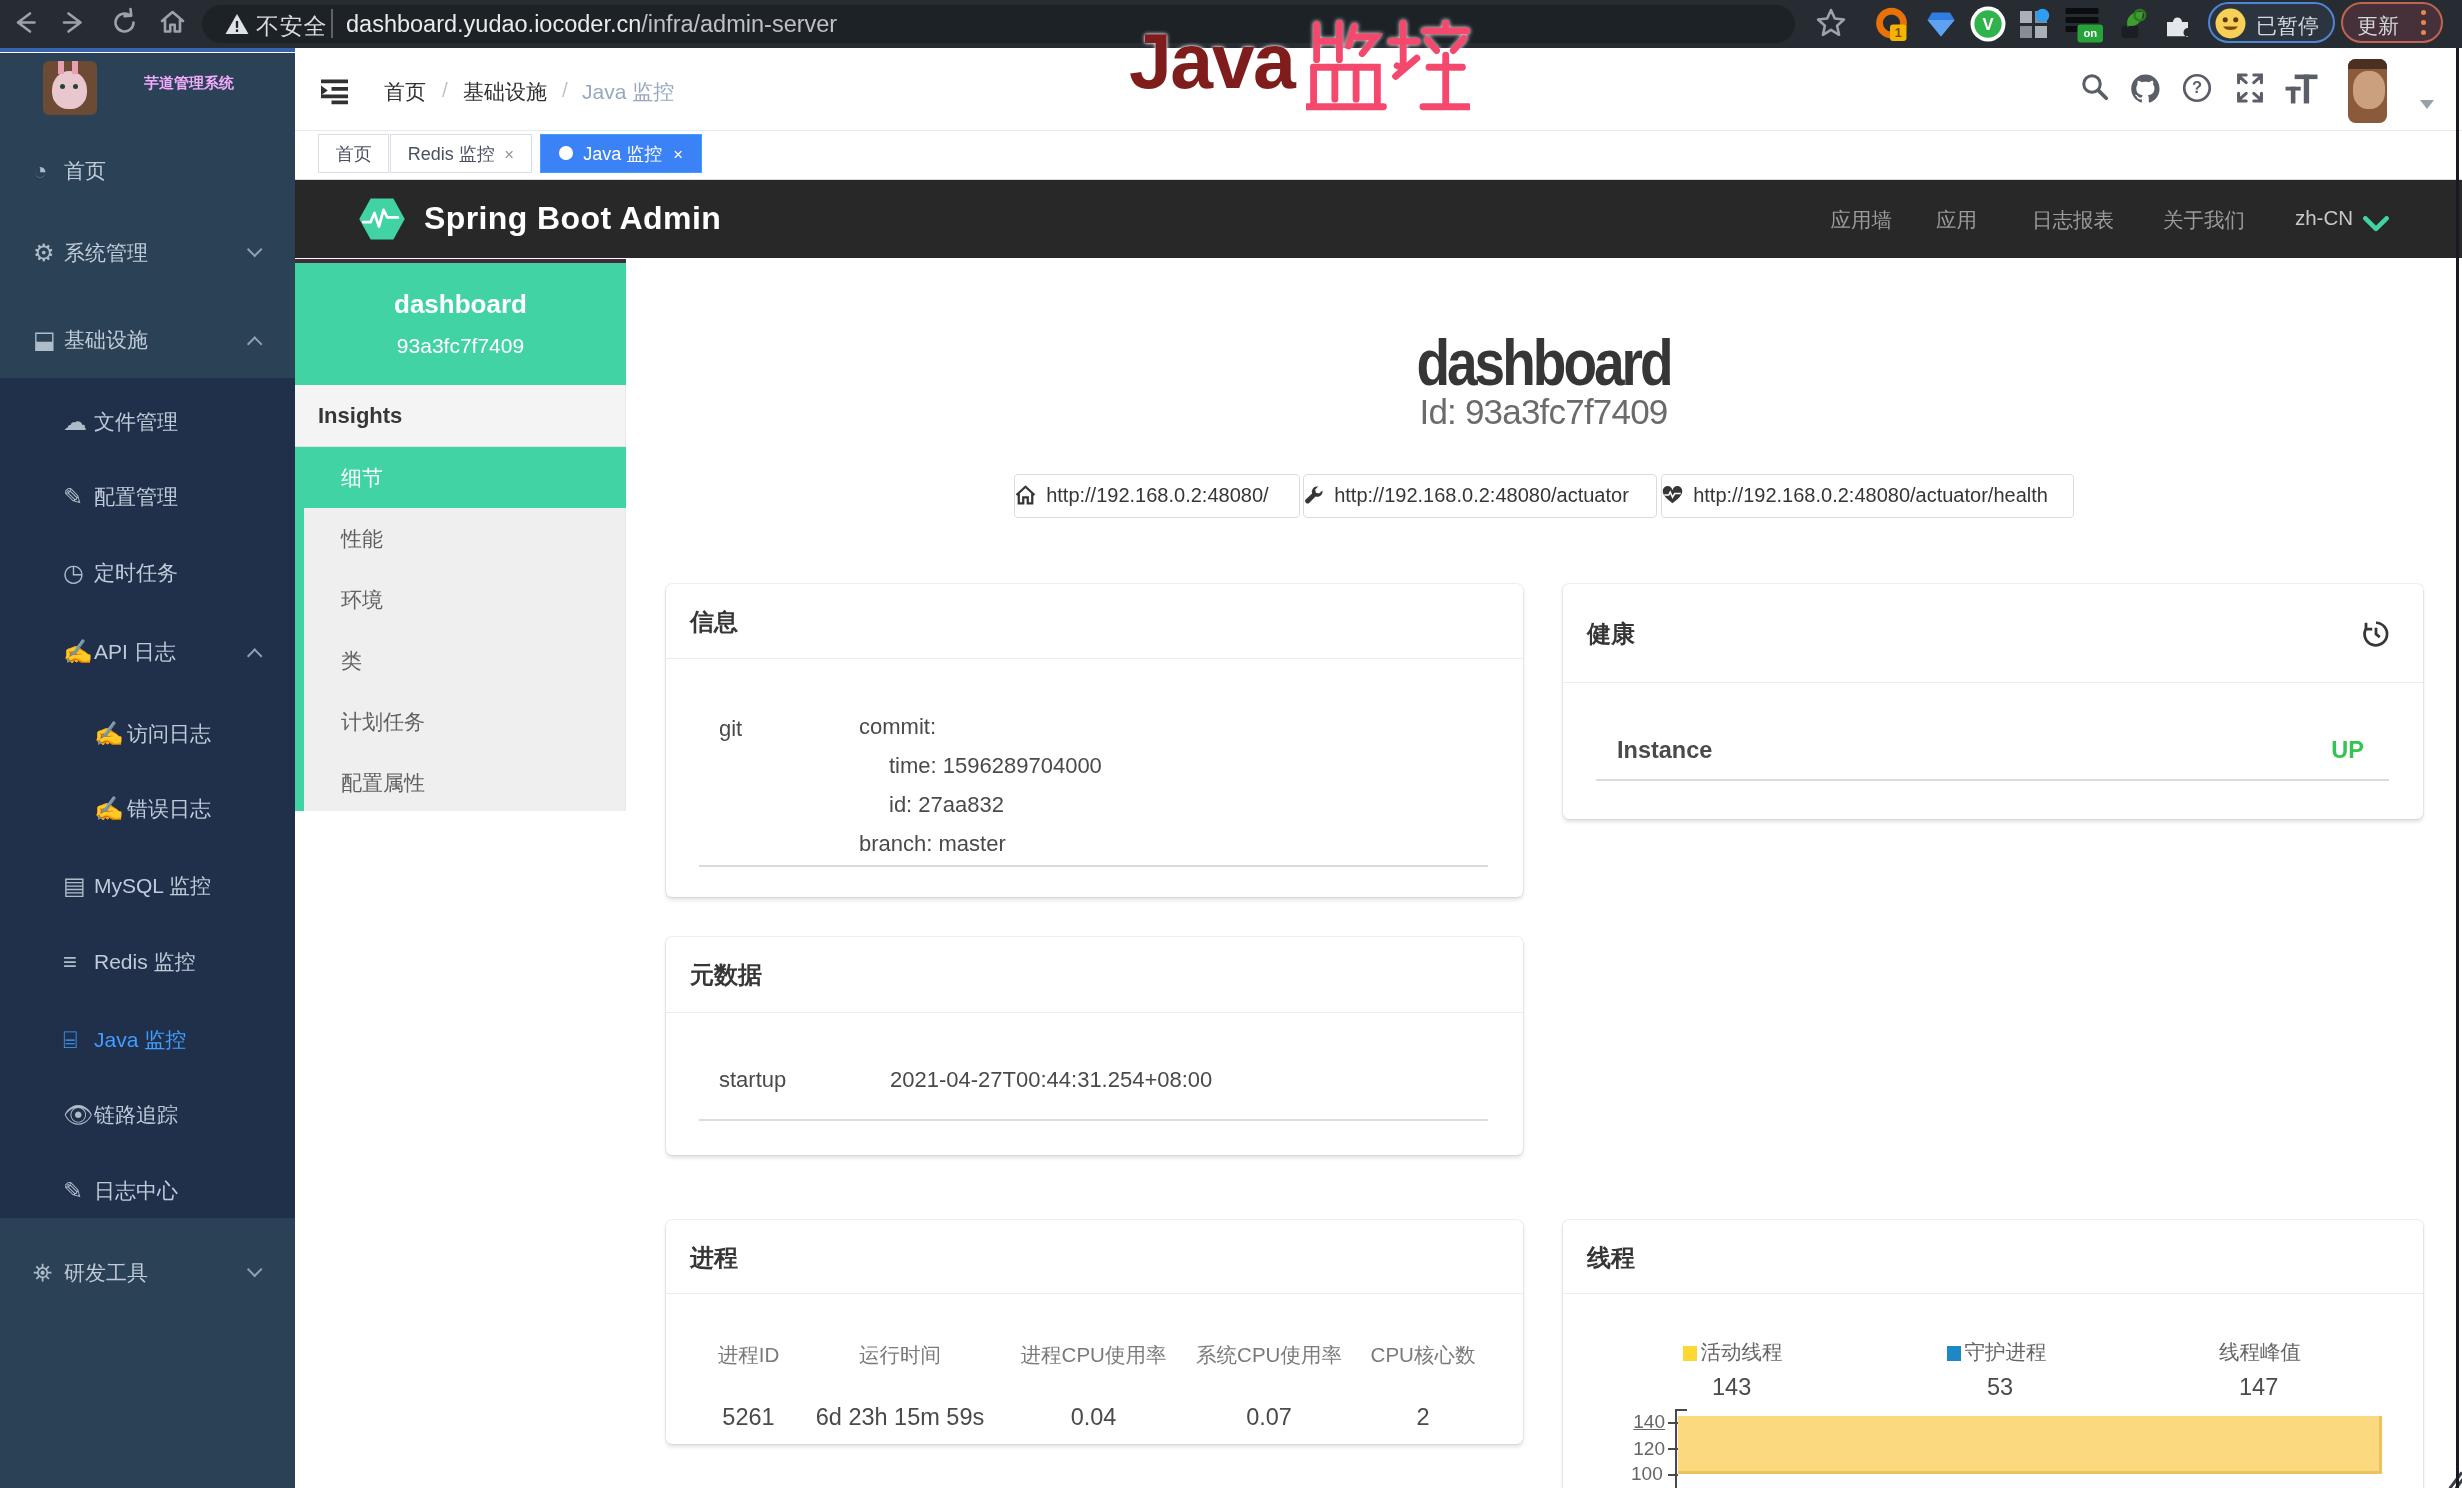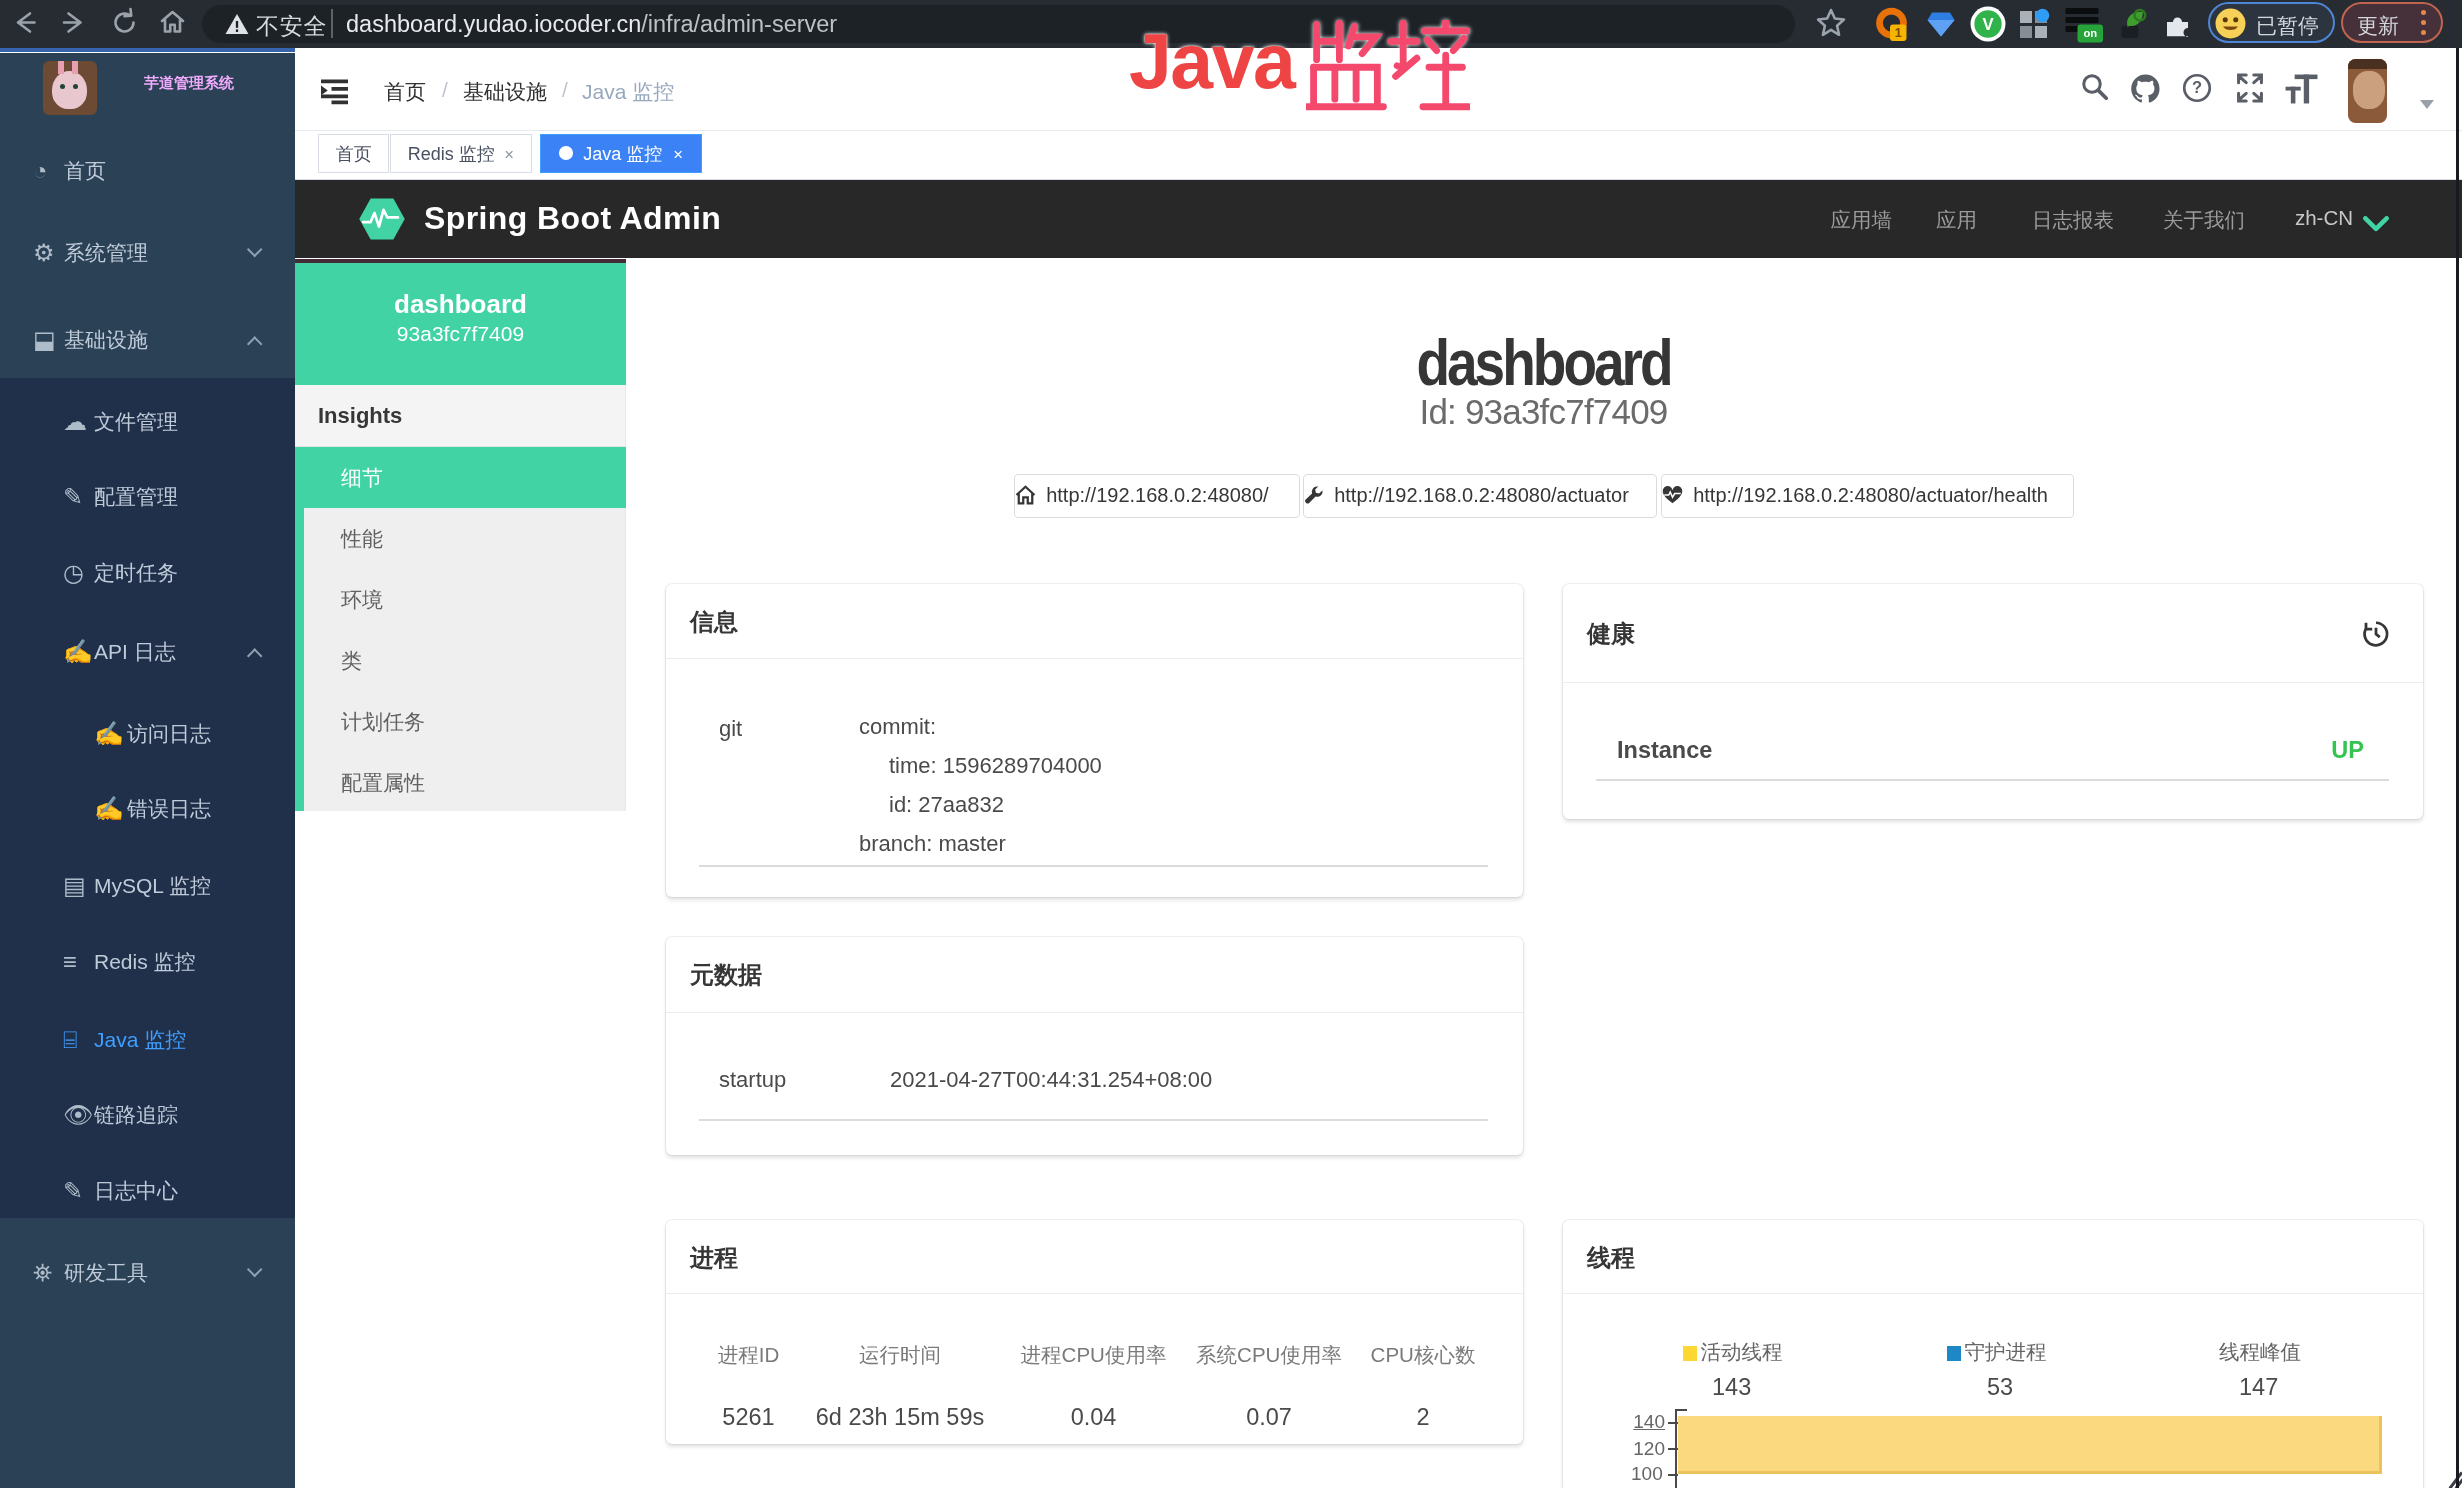--- a/index.html
+++ b/index.html
@@ -218,21 +218,21 @@
   <div class="abs" style="right:109px;top:26px;font-size:20.5px;color:#c8c8c8;">zh-CN</div>
   <svg class="abs" style="right:73px;top:36px;" width="26" height="16.7" viewBox="0 0 34 22">
         <path d="M3 3 L17 17 L31 3" fill="none" stroke="#42d3a5" stroke-width="6" stroke-linecap="round" stroke-linejoin="round"></path>
       </svg>
 </div>
 
 <div class="abs" style="left:295px;top:258px;width:331px;height:1231px;background:#fff;">
   <div class="abs" style="left:0;top:0.8px;width:331px;height:3.8px;background:#432c36;"></div>
   <div class="abs" style="left:0;top:4.6px;width:331px;height:122px;background:#42d3a5;color:#fff;text-align:center;">
     <div style="margin-top:26px;font-size:26px;font-weight:bold;">dashboard</div>
-    <div style="margin-top:2px;font-size:21px;">93a3fc7f7409</div>
+    <div style="margin-top:14px;font-size:21px;">93a3fc7f7409</div>
   </div>
   <div class="abs" style="left:0;top:127px;width:331px;height:62px;background:#f4f4f4;border-bottom:1.5px solid #e2e2e2;border-right:1.5px solid #e8e8e8;line-height:61px;padding-left:23px;font-size:22px;font-weight:bold;color:#363636;">Insights</div>
   <div class="abs" style="left:0;top:189px;width:331px;height:61px;background:#42d3a5;color:#fff;line-height:61px;padding-left:46px;font-size:21px;">细节</div>
   <div class="abs" style="left:0;top:250px;width:331px;height:303px;background:#efefef;border-left:9px solid #42d3a5;border-right:1.5px solid #e8e8e8;">
     <div class="sbi">性能</div>
         <div class="sbi">环境</div>
         <div class="sbi">类</div>
         <div class="sbi">计划任务</div>
         <div class="sbi">配置属性</div>
   </div>
@@ -322,21 +322,21 @@
     <div class="abs" style="left:115px;top:196px;width:704px;height:58px;background:#fbd97e;border-bottom:3px solid #ecc25d;border-right:3px solid #ecc25d;"></div>
   </div>
 </div>
 
 <svg class="abs" style="left:2427px;top:1471px;" width="35" height="17.4" viewBox="0 0 46 23">
       <path d="M30 23 L46 2 M38 23 L48 10" stroke="#3a3f47" stroke-width="4"></path>
     </svg>
 
 <div class="abs" style="left:2456px;top:48px;width:3px;height:1441px;background:#171a20;"></div>
 
-<div class="abs" style="left:1129px;top:16.7px;z-index:60;color:#ef4444;font-size:77px;font-weight:bold;letter-spacing:-1.5px;text-shadow:0 0 4.6px #fff, 0 0 1.5px #fff;">Java</div>
+<div class="abs" style="left:1129px;top:16.7px;z-index:60;color:#7f1d1d;font-size:77px;font-weight:bold;letter-spacing:-1.5px;text-shadow:0 0 4.6px #fff, 0 0 1.5px #fff;">Java</div>
 <svg class="abs" style="left:1306px;top:20px;z-index:60;filter:drop-shadow(0 0 2.3px #fff);" width="164" height="93" viewBox="0 0 216 122">
   <g stroke="#f4486d" stroke-width="9" fill="none" stroke-linecap="round">
 
     <path d="M14 6 V52"></path>
         <path d="M14 28 H40"></path>
         <path d="M44 4 V52"></path>
     <path d="M64 8 L56 34"></path>
         <path d="M60 22 H92 L74 44"></path>
     <path d="M10 62 V108"></path>
         <path d="M10 62 H94 V108"></path>

